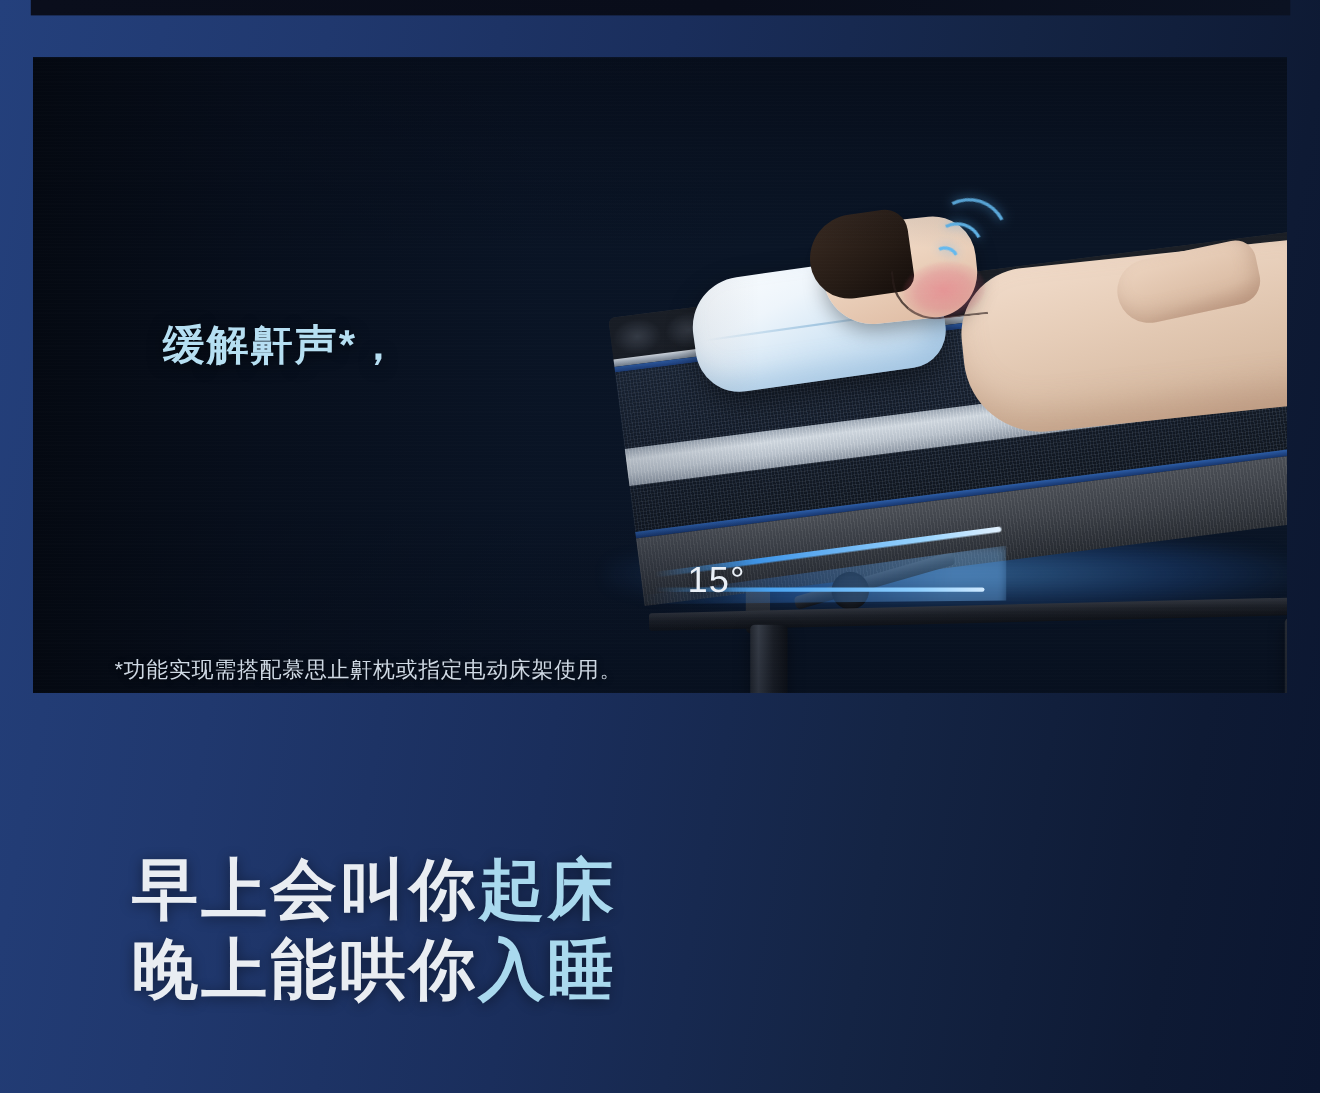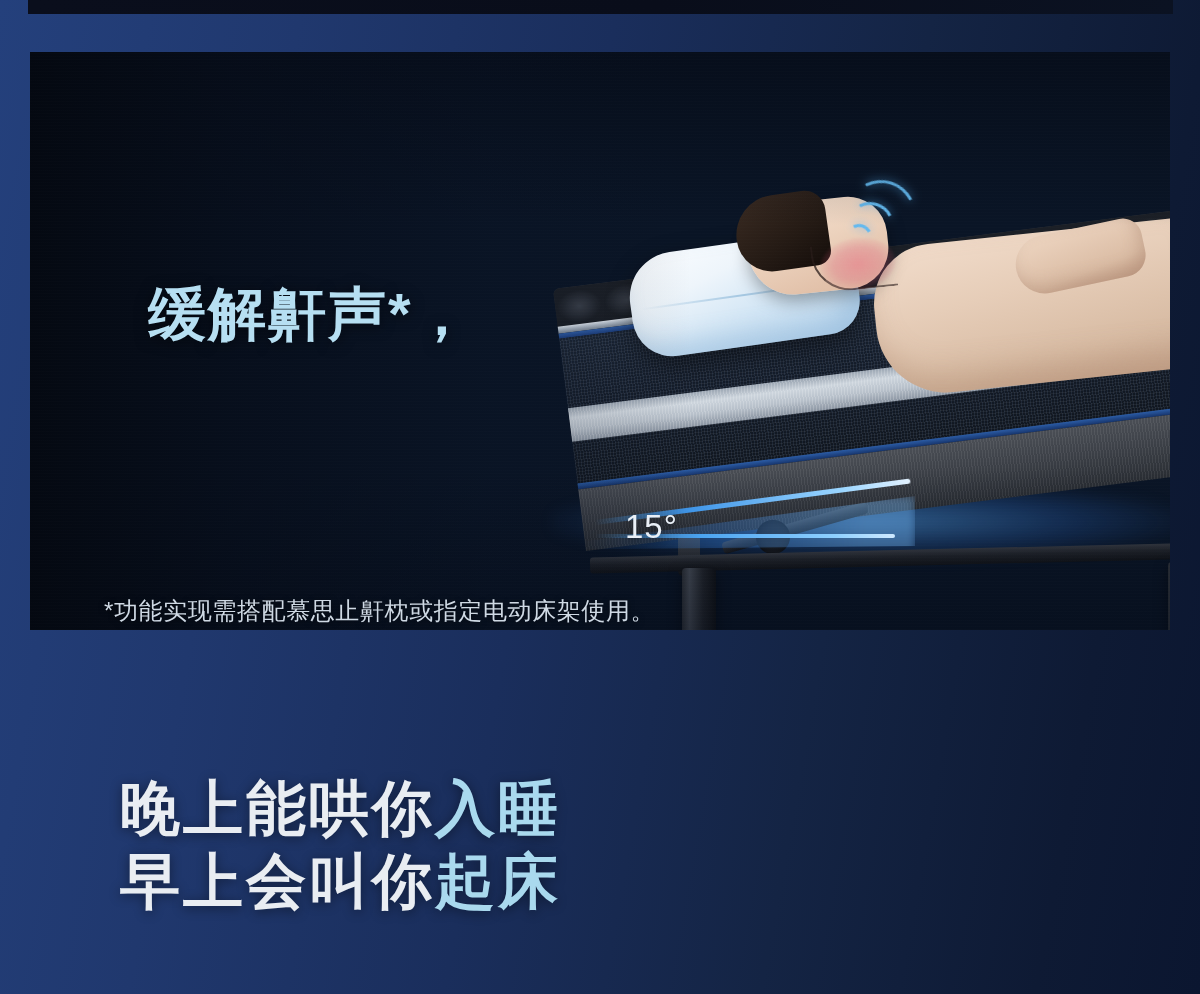--- a/index.html
+++ b/index.html
@@ -33,31 +33,31 @@
       linear-gradient(180deg,rgba(4,8,18,.55) 0%,rgba(0,0,0,0) 30%,rgba(0,0,0,0) 72%,rgba(4,10,22,.45) 100%);
     pointer-events:none;
   }
   .hero-noise{
     position:absolute; inset:0; opacity:.07; pointer-events:none;
     background-image:repeating-linear-gradient(0deg,rgba(255,255,255,.10) 0 1px,rgba(0,0,0,0) 1px 3px);
   }
 
   
   .hero-heading{
-    position:absolute; left:118px; top:228px; z-index:9;
-    font-size:58px; line-height:1.18; font-weight:700; letter-spacing:2px;
+    position:absolute; left:118px; top:240px; z-index:9;
+    font-size:38px; line-height:1.18; font-weight:700; letter-spacing:2px;
     text-shadow:0 2px 14px rgba(0,0,0,.55);
     white-space:nowrap;
   }
   .hero-heading .l1{ color:#b6dff2; display:block; }
   .hero-heading .l2{ color:#f2f5f8; display:block; }
 
   .hero-note{
     position:absolute; left:74px; top:543px; z-index:9;
-    font-size:24px; color:#cfd9e4; letter-spacing:.6px;
+    font-size:20px; color:#cfd9e4; letter-spacing:.6px;
     text-shadow:0 1px 6px rgba(0,0,0,.6);
     white-space:nowrap;
   }
 
   
   .angle-wrap{ position:absolute; left:565px; top:438px; width:330px; height:80px; z-index:8;text-align:right; }
   .angle-ray{
     position:absolute; left:0; top:44px; width:300px; height:4px;
     background:linear-gradient(90deg,rgba(60,140,235,0) 0%,#4aa3f0 35%,#8fd0ff 80%,#cfe9ff 100%);
     border-radius:3px; filter:blur(.3px);
@@ -315,18 +315,18 @@
   <div class="hero-heading">
     <span class="l1">缓解鼾声*，</span>
   </div>
 
   <div class="hero-note">*功能实现需搭配慕思止鼾枕或指定电动床架使用。</div>
 
 </div>
 
 <div class="bottom-heading">
   <span class="row">
+    <span class="bh-white">早上会叫你</span><span class="bh-blue">起床</span>
+  </span>
+  <span class="row">
     <span class="bh-white">晚上能哄你</span><span class="bh-blue">入睡</span>
   </span>
-  <span class="row">
-    <span class="bh-white">早上会叫你</span><span class="bh-blue">起床</span>
-  </span>
 </div>
 
 </body></html>

